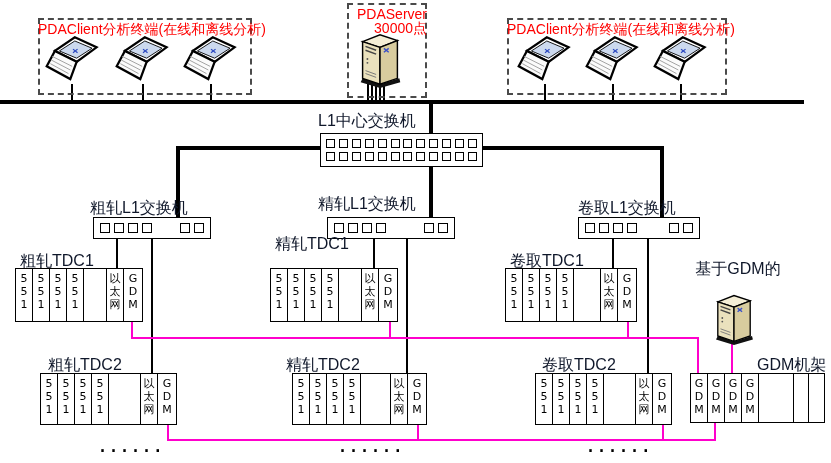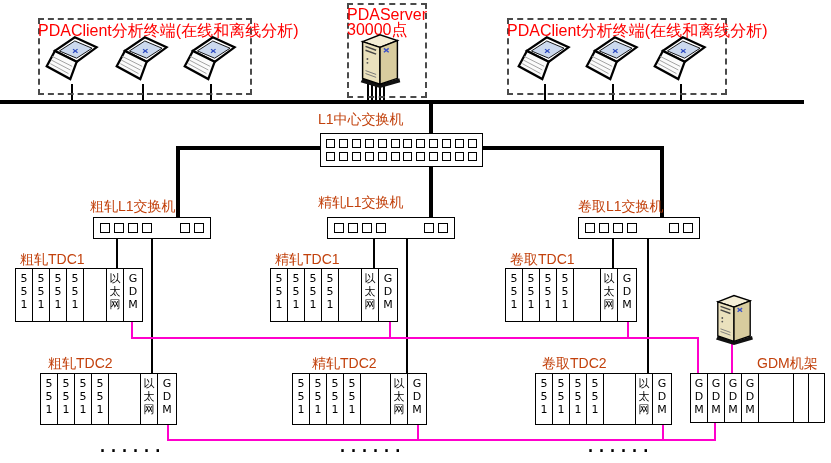--- a/index.html
+++ b/index.html
@@ -2,22 +2,22 @@
 <html><head>
 <meta charset="utf-8">
 <style>
   *{margin:0;padding:0;box-sizing:border-box}
   html,body{background:#fff}
   body{font-family:"Liberation Sans","DejaVu Sans",sans-serif;color:#000}
   .stage{position:relative;width:831px;height:463px;background:#fff;overflow:hidden}
   .hline,.vline{position:absolute;background:#000}
   .mag{background:#ff00cc}
   .dashed{position:absolute;border:2px dashed #4a4a4a;background:transparent}
-  .redlab{position:absolute;color:#ff0000;font-size:16px;text-align:left;white-space:nowrap}
-  .lab{position:absolute;color:#c2410c;font-size:14px;white-space:nowrap}
+  .redlab{position:absolute;color:#ff0000;font-size:14px;text-align:right;white-space:nowrap}
+  .lab{position:absolute;color:#0f172a;font-size:16px;white-space:nowrap}
   .swbox{position:absolute;border:1px solid #000;background:#fff;display:flex;align-items:center;justify-content:space-between;padding:0 6px}
   .portgrp{display:flex;gap:4px}
   .port{width:10px;height:10px;border:1px solid #000;background:#fff}
   .central{position:absolute;border:1px solid #000;background:#fff;display:grid;grid-template-columns:repeat(12,9px);justify-content:space-between;align-content:center;row-gap:4px;padding:0 5px}
   .central .port{width:9px;height:9px}
   .tdc{position:absolute;border:1px solid #000;background:#fff;display:flex}
   .cell{border-right:1px solid #000;height:100%;font-size:11px;line-height:13px;text-align:center;white-space:pre-line;padding-top:3px;font-family:"DejaVu Sans",sans-serif}
   .cell:last-child{border-right:none}
   .w17{width:17px}.w18{width:18px}.w15{width:15px}.grow{flex:1}
   .icon{position:absolute}
@@ -217,21 +217,21 @@
 1</div>
     <div class="cell grow"></div>
     <div class="cell w17">以
 太
 网</div>
     <div class="cell w18">G
 D
 M</div>
   </div>
 
-  <div class="lab" style="left:275px;top:251px">精轧TDC1</div>
+  <div class="lab" style="left:275px;top:234px">精轧TDC1</div>
   <div class="tdc" style="left:270px;top:268px;width:128px;height:54px">
     <div class="cell w17">5
 5
 1</div>
     <div class="cell w17">5
 5
 1</div>
     <div class="cell w17">5
 5
 1</div>
@@ -263,20 +263,21 @@
 1</div>
     <div class="cell grow"></div>
     <div class="cell w17">以
 太
 网</div>
     <div class="cell w18">G
 D
 M</div>
   </div>
 
+  <div class="lab" style="left:690px;top:259px;width:96px;text-align:center">基于GDM的</div>
   <svg class="icon" style="left:712px;top:291px" width="44" height="54" viewBox="0 0 46 60">
     <polygon points="5,50 23,56 43,50 44,54 23,60 3,54" fill="#111"></polygon>
     <polygon points="5,12 23,5 41,11 23,18" fill="#f4eed6" stroke="#000" stroke-width="1.5"></polygon>
     <polygon points="5,12 23,18 23,56 5,50" fill="#eae1bd" stroke="#000" stroke-width="1.5"></polygon>
     <polygon points="23,18 41,11 41,50 23,56" fill="#d8cc9e" stroke="#000" stroke-width="1.5"></polygon>
     <path d="M8,17 L19,21 M8,21 L19,25" stroke="#444" stroke-width="1.5" fill="none"></path>
     <path d="M27,19 l5,4 M32,19 l-5,4" stroke="#3a50c8" stroke-width="1.5" fill="none"></path>
     <circle cx="10" cy="30" r="1" fill="#555"></circle>
       <circle cx="10" cy="34" r="1" fill="#555"></circle>
     <path d="M8,42 L19,46 M8,45 L19,49" stroke="#777" stroke-width="1" fill="none"></path>
@@ -298,21 +299,21 @@
 1</div>
     <div class="cell grow"></div>
     <div class="cell w17">以
 太
 网</div>
     <div class="cell w18">G
 D
 M</div>
   </div>
 
-  <div class="lab" style="left:312px;top:355px">精轧TDC2</div>
+  <div class="lab" style="left:286px;top:355px">精轧TDC2</div>
   <div class="tdc" style="left:292px;top:373px;width:135px;height:52px">
     <div class="cell w17">5
 5
 1</div>
     <div class="cell w17">5
 5
 1</div>
     <div class="cell w17">5
 5
 1</div>

